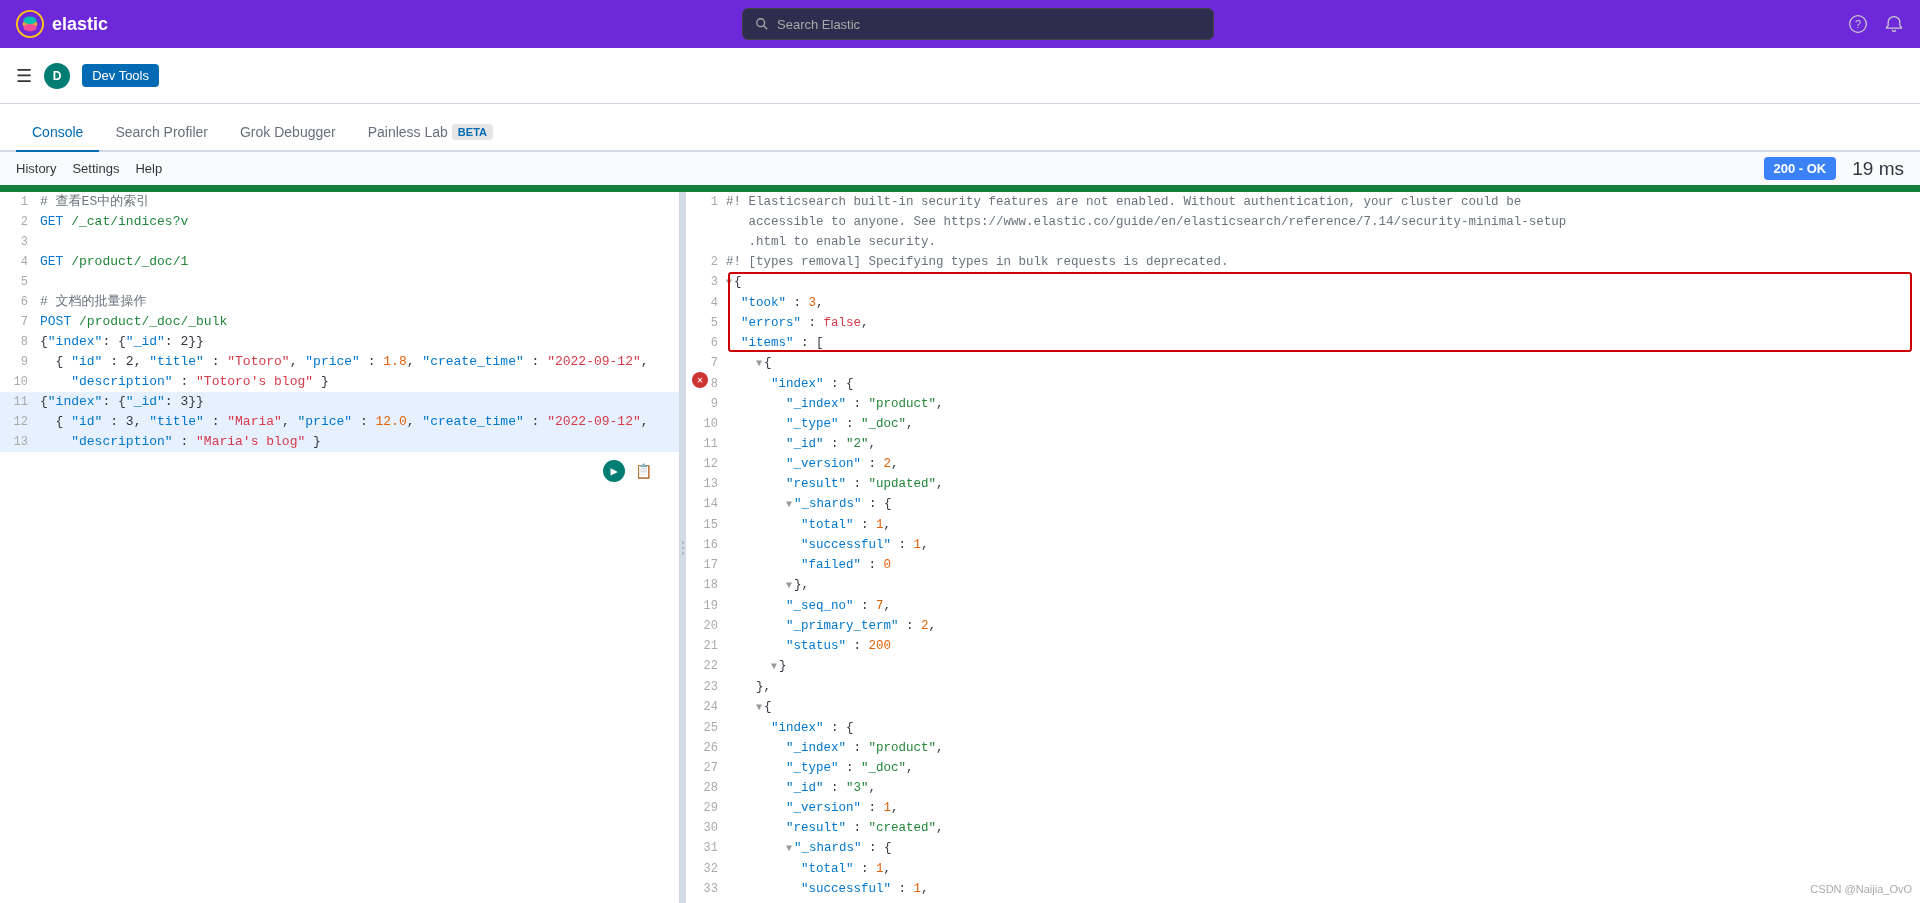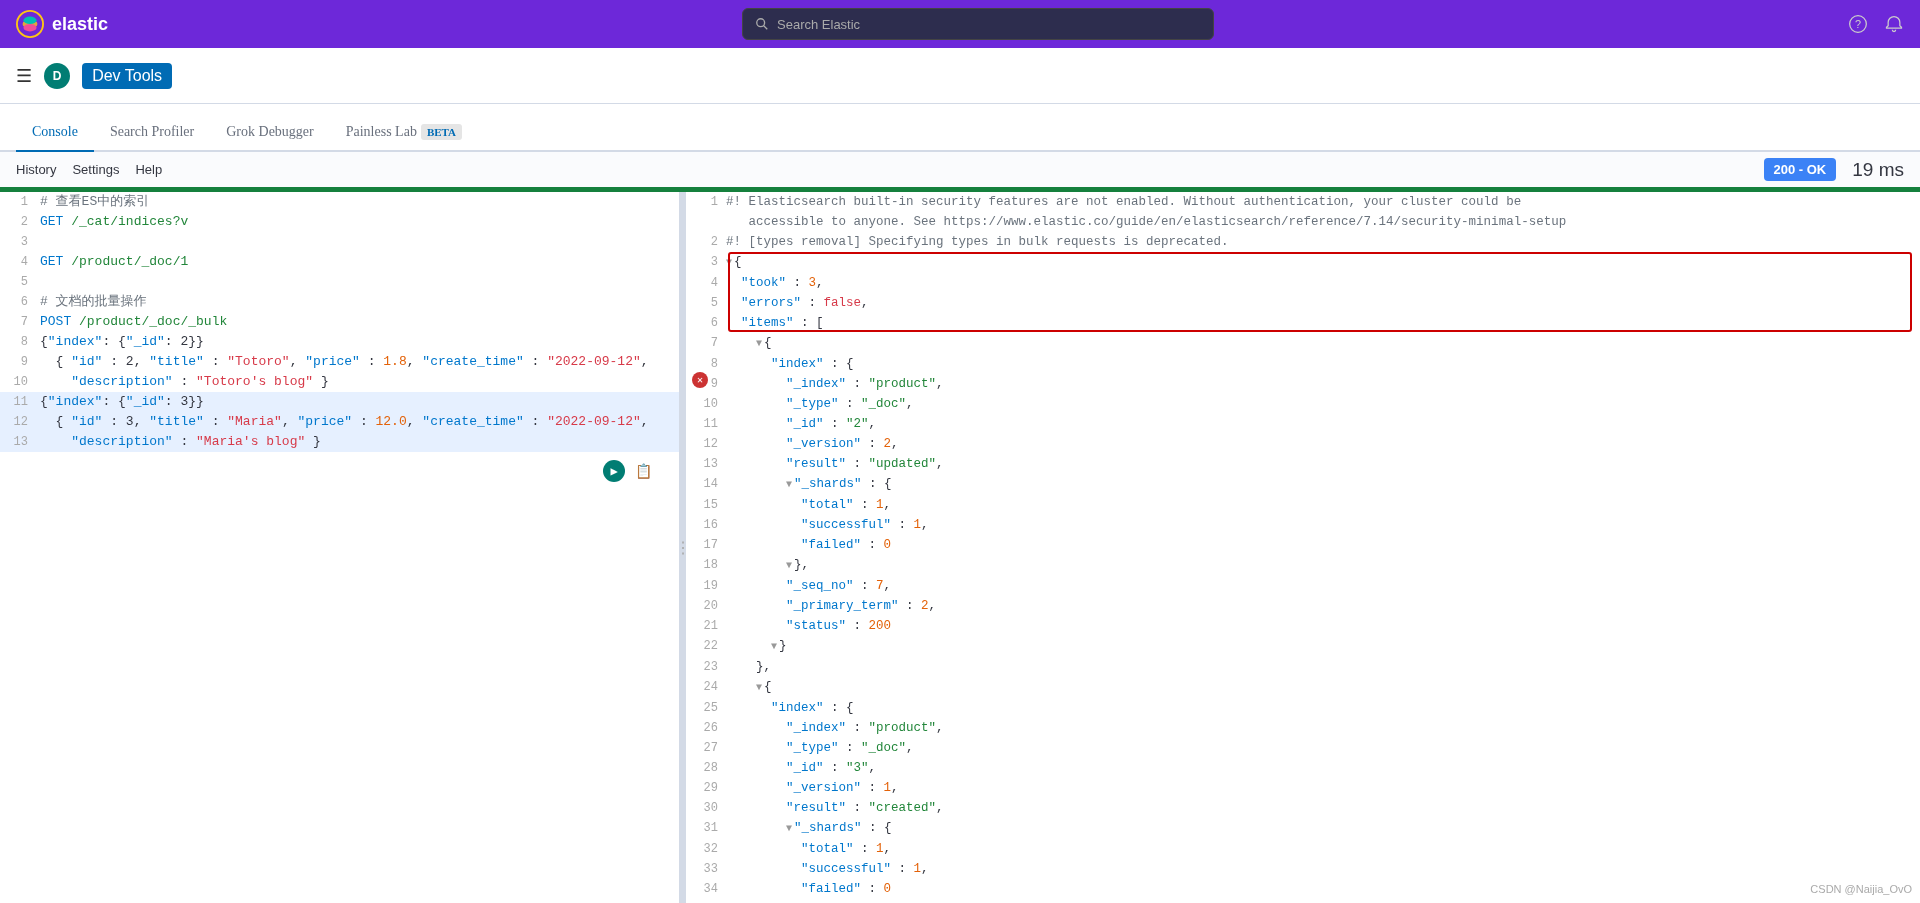--- a/index.html
+++ b/index.html
@@ -61,21 +61,21 @@
       align-items: center;
       padding: 0 16px;
       gap: 12px;
     }
     .hamburger { cursor: pointer; color: #333; font-size: 18px; }
     .dev-tools-badge {
       background: #006bb4;
       color: #fff;
       border-radius: 4px;
       padding: 4px 10px;
-      font-size: 16px;
+      font-size: 13px;
       font-weight: 500;
       display: flex;
       align-items: center;
       gap: 6px;
     }
     .user-avatar {
       width: 26px;
       height: 26px;
       border-radius: 50%;
       background: #017d73;
@@ -97,41 +97,40 @@
       padding: 0 16px;
       gap: 0;
     }
     .tab {
       padding: 10px 16px;
       font-size: 14px;
       color: #69707d;
       cursor: pointer;
       border-bottom: 2px solid transparent;
       margin-bottom: -2px;
-      font-family: Liberation Serif, serif;
     }
     .tab.active {
       color: #006bb4;
       border-bottom: 2px solid #006bb4;
     }
     .beta-badge {
       background: #e5e5e5;
       color: #006bb4;
       border-radius: 3px;
       padding: 2px 6px;
       font-size: 11px;
       font-weight: 600;
       margin-left: 4px;
     }
 
     
     .toolbar {
       height: 40px;
       background: #fafbfd;
-      border-bottom: 5px solid #15803d;
+      border-bottom: 7px solid #15803d;
       display: flex;
       align-items: center;
       padding: 0 16px;
       gap: 16px;
     }
     .toolbar-btn {
       font-size: 13px;
       color: #343741;
       cursor: pointer;
       background: none;
@@ -457,20 +456,24 @@
     <div class="close-btn" style="position:absolute; left:6px; top:180px;">✕</div>
 
     <div class="response-header-line">
       <span class="resp-line-num">1</span>
       <span class="resp-line-content resp-comment">#! Elasticsearch built-in security features are not enabled. Without authentication, your cluster could be</span>
     </div>
     <div class="response-header-line">
       <span class="resp-line-num"></span>
       <span class="resp-line-content resp-comment">   accessible to anyone. See https://www.elastic.co/guide/en/elasticsearch/reference/7.14/security-minimal-setup</span>
     </div>
+    <div class="response-header-line">
+      <span class="resp-line-num"></span>
+      <span class="resp-line-content resp-comment">   .html to enable security.</span>
+    </div>
 
     <div class="response-header-line">
       <span class="resp-line-num">2</span>
       <span class="resp-line-content resp-comment">#! [types removal] Specifying types in bulk requests is deprecated.</span>
     </div>
 
     <div style="position:relative;">
 
       <div class="response-header-line">
         <span class="resp-line-num">3</span>

